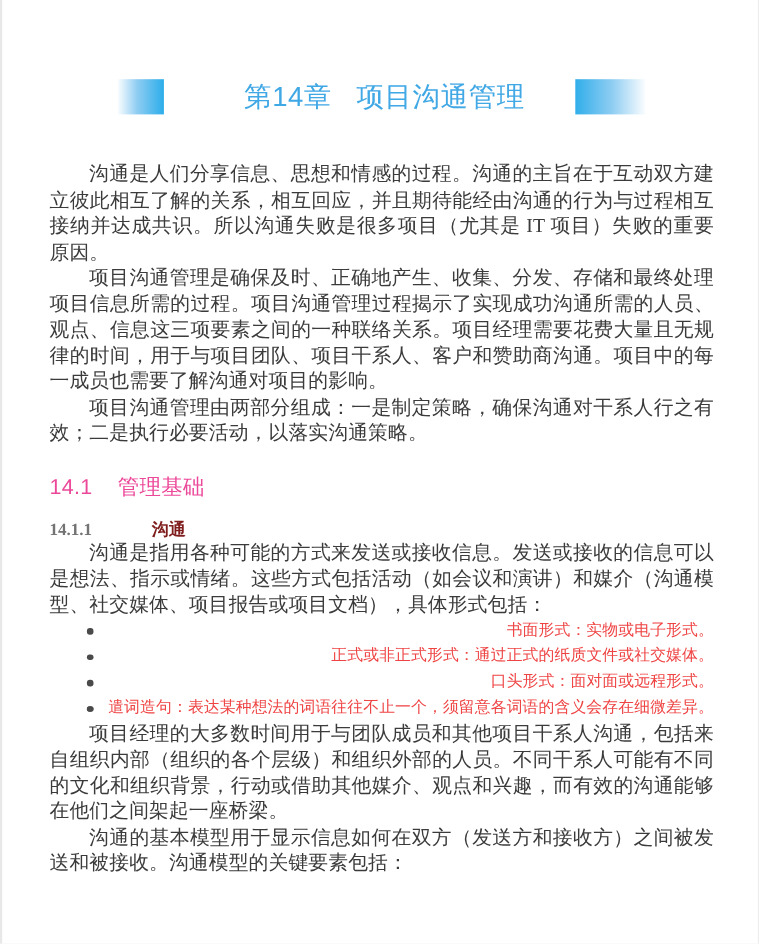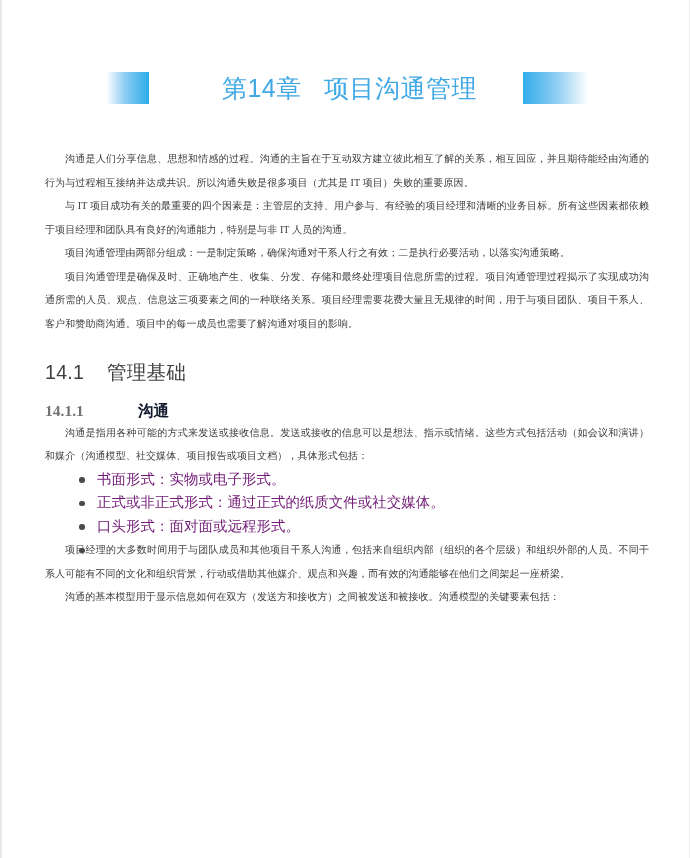--- a/index.html
+++ b/index.html
@@ -58,76 +58,77 @@
 
   
   .content {
     position: absolute;
     left: 43px;
     top: 147px;
     width: 604px;
   }
   p.para {
     margin: 0;
-    font-size: 10px;
+    font-size: 18px;
     line-height: 23.5px;
     color: #3b3b3b;
     text-align: justify;
     text-indent: 2em;
     letter-spacing: 0.1px;
   }
 
   
   h2.h-section {
     margin: 26px 0 0 0;
     font-family: "Liberation Sans", "DejaVu Sans", sans-serif;
     font-size: 19.5px;
     font-weight: normal;
-    color: #404040;
+    color: #ec4899;
     line-height: 1.2;
     letter-spacing: 0.3px;
     white-space: pre;
   }
   h3.h-subsection {
     margin: 18px 0 0 0;
     font-size: 15.5px;
     font-weight: bold;
     color: #49b0e8;
     line-height: 1.2;
     white-space: pre;
   }
   h3.h-subsection .sub-num {
     font-family: "Liberation Serif", "DejaVu Serif", serif;
     font-weight: bold;
     color: #737373;
   }
   h3.h-subsection .sub-text {
     font-family: "Liberation Serif", "DejaVu Serif", serif;
     font-weight: bold;
-    color: #0f172a;
+    color: #7f1d1d;
     margin-top: 36px;
   }
 
   .after-heading {
     margin-top: 10px;
   }
 
   
   ul.bullets {
     list-style: none;
     margin: 0;
     padding: 0;
   }
   ul.bullets li {
     position: relative;
     padding-left: 52px;
     font-size: 14.4px;
     line-height: 23.5px;
-    color: #701a75;
+    color: #ef4444;
     letter-spacing: 0.1px;
+    text-align: right;
   }
   ul.bullets li .bullet-dot {
     position: absolute;
     left: 34px;
     top: 9.5px;
     width: 5.5px;
     height: 5.5px;
     border-radius: 50%;
     background: #4a4a4a;
   }
@@ -139,35 +140,35 @@
 
   <div class="chapter-banner">
     <div class="banner-bar banner-bar-left"></div>
     <div class="chapter-title">第14章   项目沟通管理</div>
     <div class="banner-bar banner-bar-right"></div>
   </div>
 
   <div class="content">
 
     <p class="para">沟通是人们分享信息、思想和情感的过程。沟通的主旨在于互动双方建立彼此相互了解的关系，相互回应，并且期待能经由沟通的行为与过程相互接纳并达成共识。所以沟通失败是很多项目（尤其是 IT 项目）失败的重要原因。</p>
-    <p class="para">与 IT 项目成功有关的最重要的四个因素是：主管层的支持、用户参与、有经验的项目经理和清晰的业务目标。所有这些因素都依赖于项目经理和团队具有良好的沟通能力，特别是与非 IT 人员的沟通。</p>
+    <p class="para">项目沟通管理是确保及时、正确地产生、收集、分发、存储和最终处理项目信息所需的过程。项目沟通管理过程揭示了实现成功沟通所需的人员、观点、信息这三项要素之间的一种联络关系。项目经理需要花费大量且无规律的时间，用于与项目团队、项目干系人、客户和赞助商沟通。项目中的每一成员也需要了解沟通对项目的影响。</p>
     <p class="para">项目沟通管理由两部分组成：一是制定策略，确保沟通对干系人行之有效；二是执行必要活动，以落实沟通策略。</p>
-    <p class="para">项目沟通管理是确保及时、正确地产生、收集、分发、存储和最终处理项目信息所需的过程。项目沟通管理过程揭示了实现成功沟通所需的人员、观点、信息这三项要素之间的一种联络关系。项目经理需要花费大量且无规律的时间，用于与项目团队、项目干系人、客户和赞助商沟通。项目中的每一成员也需要了解沟通对项目的影响。</p>
 
     <h2 class="h-section">14.1    管理基础</h2>
 
     <h3 class="h-subsection"><span class="sub-num">14.1.1</span><span class="sub-text">		</span><span class="sub-text">沟通</span></h3>
 
     <p class="para after-heading">沟通是指用各种可能的方式来发送或接收信息。发送或接收的信息可以是想法、指示或情绪。这些方式包括活动（如会议和演讲）和媒介（沟通模型、社交媒体、项目报告或项目文档），具体形式包括：</p>
 
     <ul class="bullets">
       <li><span class="bullet-dot"></span><span>书面形式：实物或电子形式。</span></li>
       <li><span class="bullet-dot"></span><span>正式或非正式形式：通过正式的纸质文件或社交媒体。</span></li>
       <li><span class="bullet-dot"></span><span>口头形式：面对面或远程形式。</span></li>
       <li><span class="bullet-dot"></span></li>
+      <li><span class="bullet-dot"></span><span>遣词造句：表达某种想法的词语往往不止一个，须留意各词语的含义会存在细微差异。</span></li>
     </ul>
 
     <p class="para">项目经理的大多数时间用于与团队成员和其他项目干系人沟通，包括来自组织内部（组织的各个层级）和组织外部的人员。不同干系人可能有不同的文化和组织背景，行动或借助其他媒介、观点和兴趣，而有效的沟通能够在他们之间架起一座桥梁。</p>
 
 
     <p class="para after-heading">沟通的基本模型用于显示信息如何在双方（发送方和接收方）之间被发送和被接收。沟通模型的关键要素包括：</p>
 
   </div>
 </div>
 

